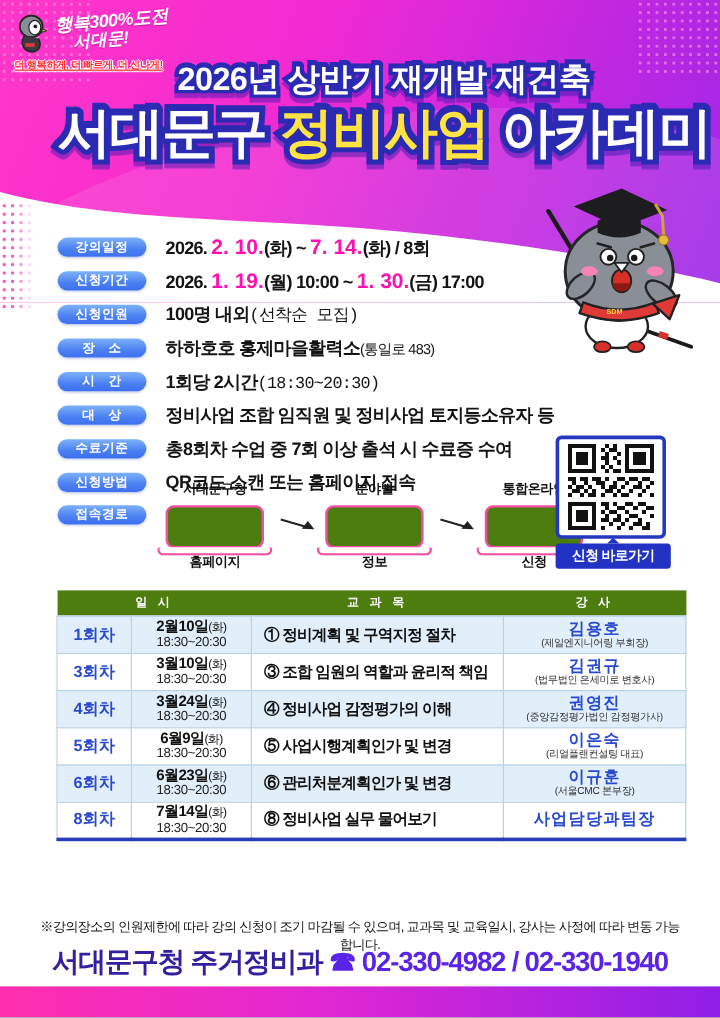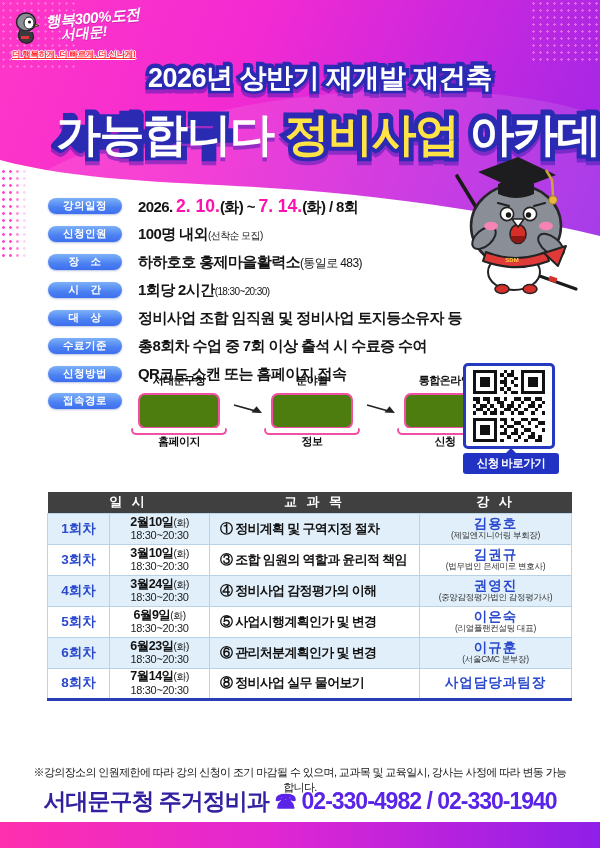--- a/index.html
+++ b/index.html
@@ -25,41 +25,41 @@
   .logo-row{display:flex;align-items:flex-start;}
   .logo-slogan{margin-left:4px;transform:rotate(-5deg);color:#fff;font-weight:800;font-style:italic;
        line-height:1.0;text-shadow:0 1px 0 rgba(120,0,120,.35);}
   .logo-slogan .l1{font-size:15px;letter-spacing:-0.5px;}
   .logo-slogan .l2{font-size:14px;margin-left:14px;}
   .logo-tag{margin-top:3px;font-size:8.5px;font-weight:800;color:#ff2d2d;letter-spacing:-0.3px;
        text-shadow:-1px 0 0 #fff,1px 0 0 #fff,0 -1px 0 #fff,0 1px 0 #fff;text-decoration:underline;}
 
   .titles{position:absolute;left:40px;right:0;top:48px;text-align:center;
        filter:drop-shadow(0 4px 0 rgba(46,22,168,0.45));}
-  .t1,.t2{isolation:isolate;margin:16px;font-weight:800;line-height:1.1;}
+  .t1,.t2{isolation:isolate;margin:4px;font-weight:800;line-height:1.1;}
   .t1{font-size:27px;letter-spacing:-0.5px;}
   .t2{font-size:45px;letter-spacing:-1.5px;margin-top:3px;}
   .outl{position:relative;color:#fff;white-space:pre;}
   .outl::before{content:attr(data-text);position:absolute;left:0;top:0;z-index:-1;
        color:#2b2ab2;-webkit-text-stroke:7px #2b2ab2;}
   .t2 .outl::before{-webkit-text-stroke:10px #2b2ab2;}
   .outl.yellow{color:#ffe443;}
 
   
   .mascot{position:absolute;left:450px;top:148px;width:132px;height:150px;z-index:5;}
 
   
   .info{position:absolute;left:48px;top:197px;width:540px;z-index:6;}
   .irow{display:flex;align-items:center;height:18px;margin-bottom:10px;}
   .pill{flex:0 0 74px;height:16px;border-radius:10px;display:flex;align-items:center;justify-content:center;
        background:linear-gradient(180deg,#7db1f8 0%,#4b80f2 60%,#3d6fee 100%);
        color:#fff;font-size:10.5px;font-weight:800;letter-spacing:0.5px;box-shadow:0 1px 2px rgba(30,60,160,.3);}
   .ival{margin-left:16px;font-size:15px;font-weight:700;color:#141414;white-space:nowrap;letter-spacing:-0.6px;}
   .mag{color:#ff10af;font-size:17.5px;font-weight:800;letter-spacing:0;}
-  .paren{font-weight:400;font-size:10px;}
+  .paren{font-weight:400;font-size:14px;font-family:Liberation Mono, monospace;}
   .paren-sm{font-weight:400;font-size:12px;}
   .irow.path-row{height:52px;align-items:flex-start;margin-bottom:0;}
   .steps{margin-left:14px;display:flex;align-items:center;}
   .laptop{position:relative;margin:0 2px;}
   .lap-screen{width:82px;height:36px;border:2px solid #f24fa4;border-radius:7px;background:#4d7c0f;
        display:flex;flex-direction:column;align-items:center;justify-content:center;line-height:1.15;gap:48px;}
   .lap-screen span{font-size:11px;font-weight:800;color:#111;letter-spacing:-0.5px;}
   .lap-base{width:96px;height:7px;border:2px solid #f24fa4;border-top:none;background:#fff;
        border-radius:2px 2px 6px 6px;margin:0 auto;margin-top:-1px;margin-left:-7px;}
   .sarrow{margin:0 3px 10px 3px;}
@@ -69,21 +69,21 @@
   .qrbox{width:92px;height:86px;border:3px solid #2438c0;border-radius:5px;background:#fff;
        display:flex;align-items:center;justify-content:center;}
   .qrtag{position:relative;margin-top:4px;background:#2233c4;border-radius:3px;color:#fff;
        font-size:11.5px;font-weight:800;padding:3px 0;letter-spacing:-0.5px;}
   .qrtag::before{content:"";position:absolute;top:-5px;left:50%;margin-left:-5px;
        border-left:5px solid transparent;border-right:5px solid transparent;border-bottom:5px solid #2233c4;}
 
   
   .sched{position:absolute;left:47px;top:492px;width:524px;border-collapse:collapse;table-layout:fixed;z-index:6;
        border-bottom:3px solid #2a3db8;}
-  .sched th{background:#404040;color:#fff;font-size:13px;font-weight:800;height:21px;letter-spacing:3px;padding:0;}
+  .sched th{background:#4d7c0f;color:#fff;font-size:10px;font-weight:800;height:21px;letter-spacing:3px;padding:0;}
   .sched td{border:1px solid #b9d2e5;height:31px;padding:0;background:#fff;}
   .sched tr:nth-child(even) td{background:#e0effa;}
   .sched td.c-no{text-align:center;color:#2b49cc;font-weight:800;font-size:13.5px;}
   .c-date{text-align:center;line-height:1.15;}
   .c-date .d1{font-size:12.5px;font-weight:700;color:#111;letter-spacing:-0.5px;}
   .c-date .d1 .day{font-size:10px;font-weight:400;}
   .c-date .d2{font-size:11px;color:#222;letter-spacing:-0.3px;}
   .c-subj{font-size:13px;font-weight:700;color:#111;padding-left:10px !important;letter-spacing:-0.7px;}
   .c-lect{text-align:center;line-height:1.15;}
   .c-lect .nm{font-size:13.5px;font-weight:800;color:#2b49cc;letter-spacing:1px;}
@@ -127,21 +127,21 @@
       <div class="logo-slogan">
         <div class="l1">행복300%도전</div>
         <div class="l2">서대문!</div>
       </div>
     </div>
     <div class="logo-tag">더 행복하게, 더 빠르게, 더 신나게!</div>
   </div>
 
   <div class="titles">
     <h1 class="t1"><span class="outl" data-text="2026년 상반기 재개발 재건축">2026년 상반기 재개발 재건축</span></h1>
-    <h1 class="t2"><span class="outl" data-text="서대문구 ">가능합니다 </span><span class="outl yellow" data-text="정비사업">정비사업</span><span class="outl" data-text=" 아카데미"> 아카데미</span></h1>
+    <h1 class="t2"><span class="outl" data-text="서대문구 ">서대문구 </span><span class="outl yellow" data-text="정비사업">정비사업</span><span class="outl" data-text=" 아카데미"> 아카데미</span></h1>
   </div>
 
   <svg class="mascot" viewBox="0 0 132 150">
     <line x1="7" y1="28" x2="46" y2="92" stroke="#1a1a1a" stroke-width="3.6" stroke-linecap="round"></line>
     <line x1="84" y1="126" x2="126" y2="141" stroke="#1a1a1a" stroke-width="3.2" stroke-linecap="round"></line>
     <rect x="99" y="129" width="8" height="5" fill="#d5302c" transform="rotate(18 103 131)"></rect>
     <ellipse cx="64" cy="124" rx="26" ry="18" fill="#fff" stroke="#222" stroke-width="2"></ellipse>
     <ellipse cx="52" cy="141" rx="7" ry="4.5" fill="#d5302c" stroke="#222" stroke-width="1.5"></ellipse>
     <ellipse cx="80" cy="141" rx="7" ry="4.5" fill="#d5302c" stroke="#222" stroke-width="1.5"></ellipse>
     <ellipse cx="66" cy="78" rx="45" ry="41" fill="#8a8e96" stroke="#26262a" stroke-width="2.5"></ellipse>
@@ -167,20 +167,24 @@
     <text x="62" y="114" font-size="6" font-weight="bold" fill="#ffd23f" text-anchor="middle">SDM</text>
   </svg>
 
   <div class="info">
 
     <div class="irow">
       <span class="pill">강의일정</span>
       <span class="ival"><span>2026. </span><span class="mag">2. 10.</span><span>(화) ~ </span><span class="mag">7. 14.</span><span>(화) / 8회</span></span>
     </div>
 
+    <div class="irow">
+      <span class="pill">신청기간</span>
+      <span class="ival"><span>2026. </span><span class="mag">1. 19.</span><span>(월) 10:00 ~ </span><span class="mag">1. 30.</span><span>(금) 17:00</span></span>
+    </div>
 
     <div class="irow">
       <span class="pill">신청인원</span>
       <span class="ival"><span>100명 내외</span><span class="paren">(선착순 모집)</span></span>
     </div>
 
     <div class="irow">
       <span class="pill">장　소</span>
       <span class="ival"><span>하하호호 홍제마을활력소</span><span class="paren-sm">(통일로 483)</span></span>
     </div>

